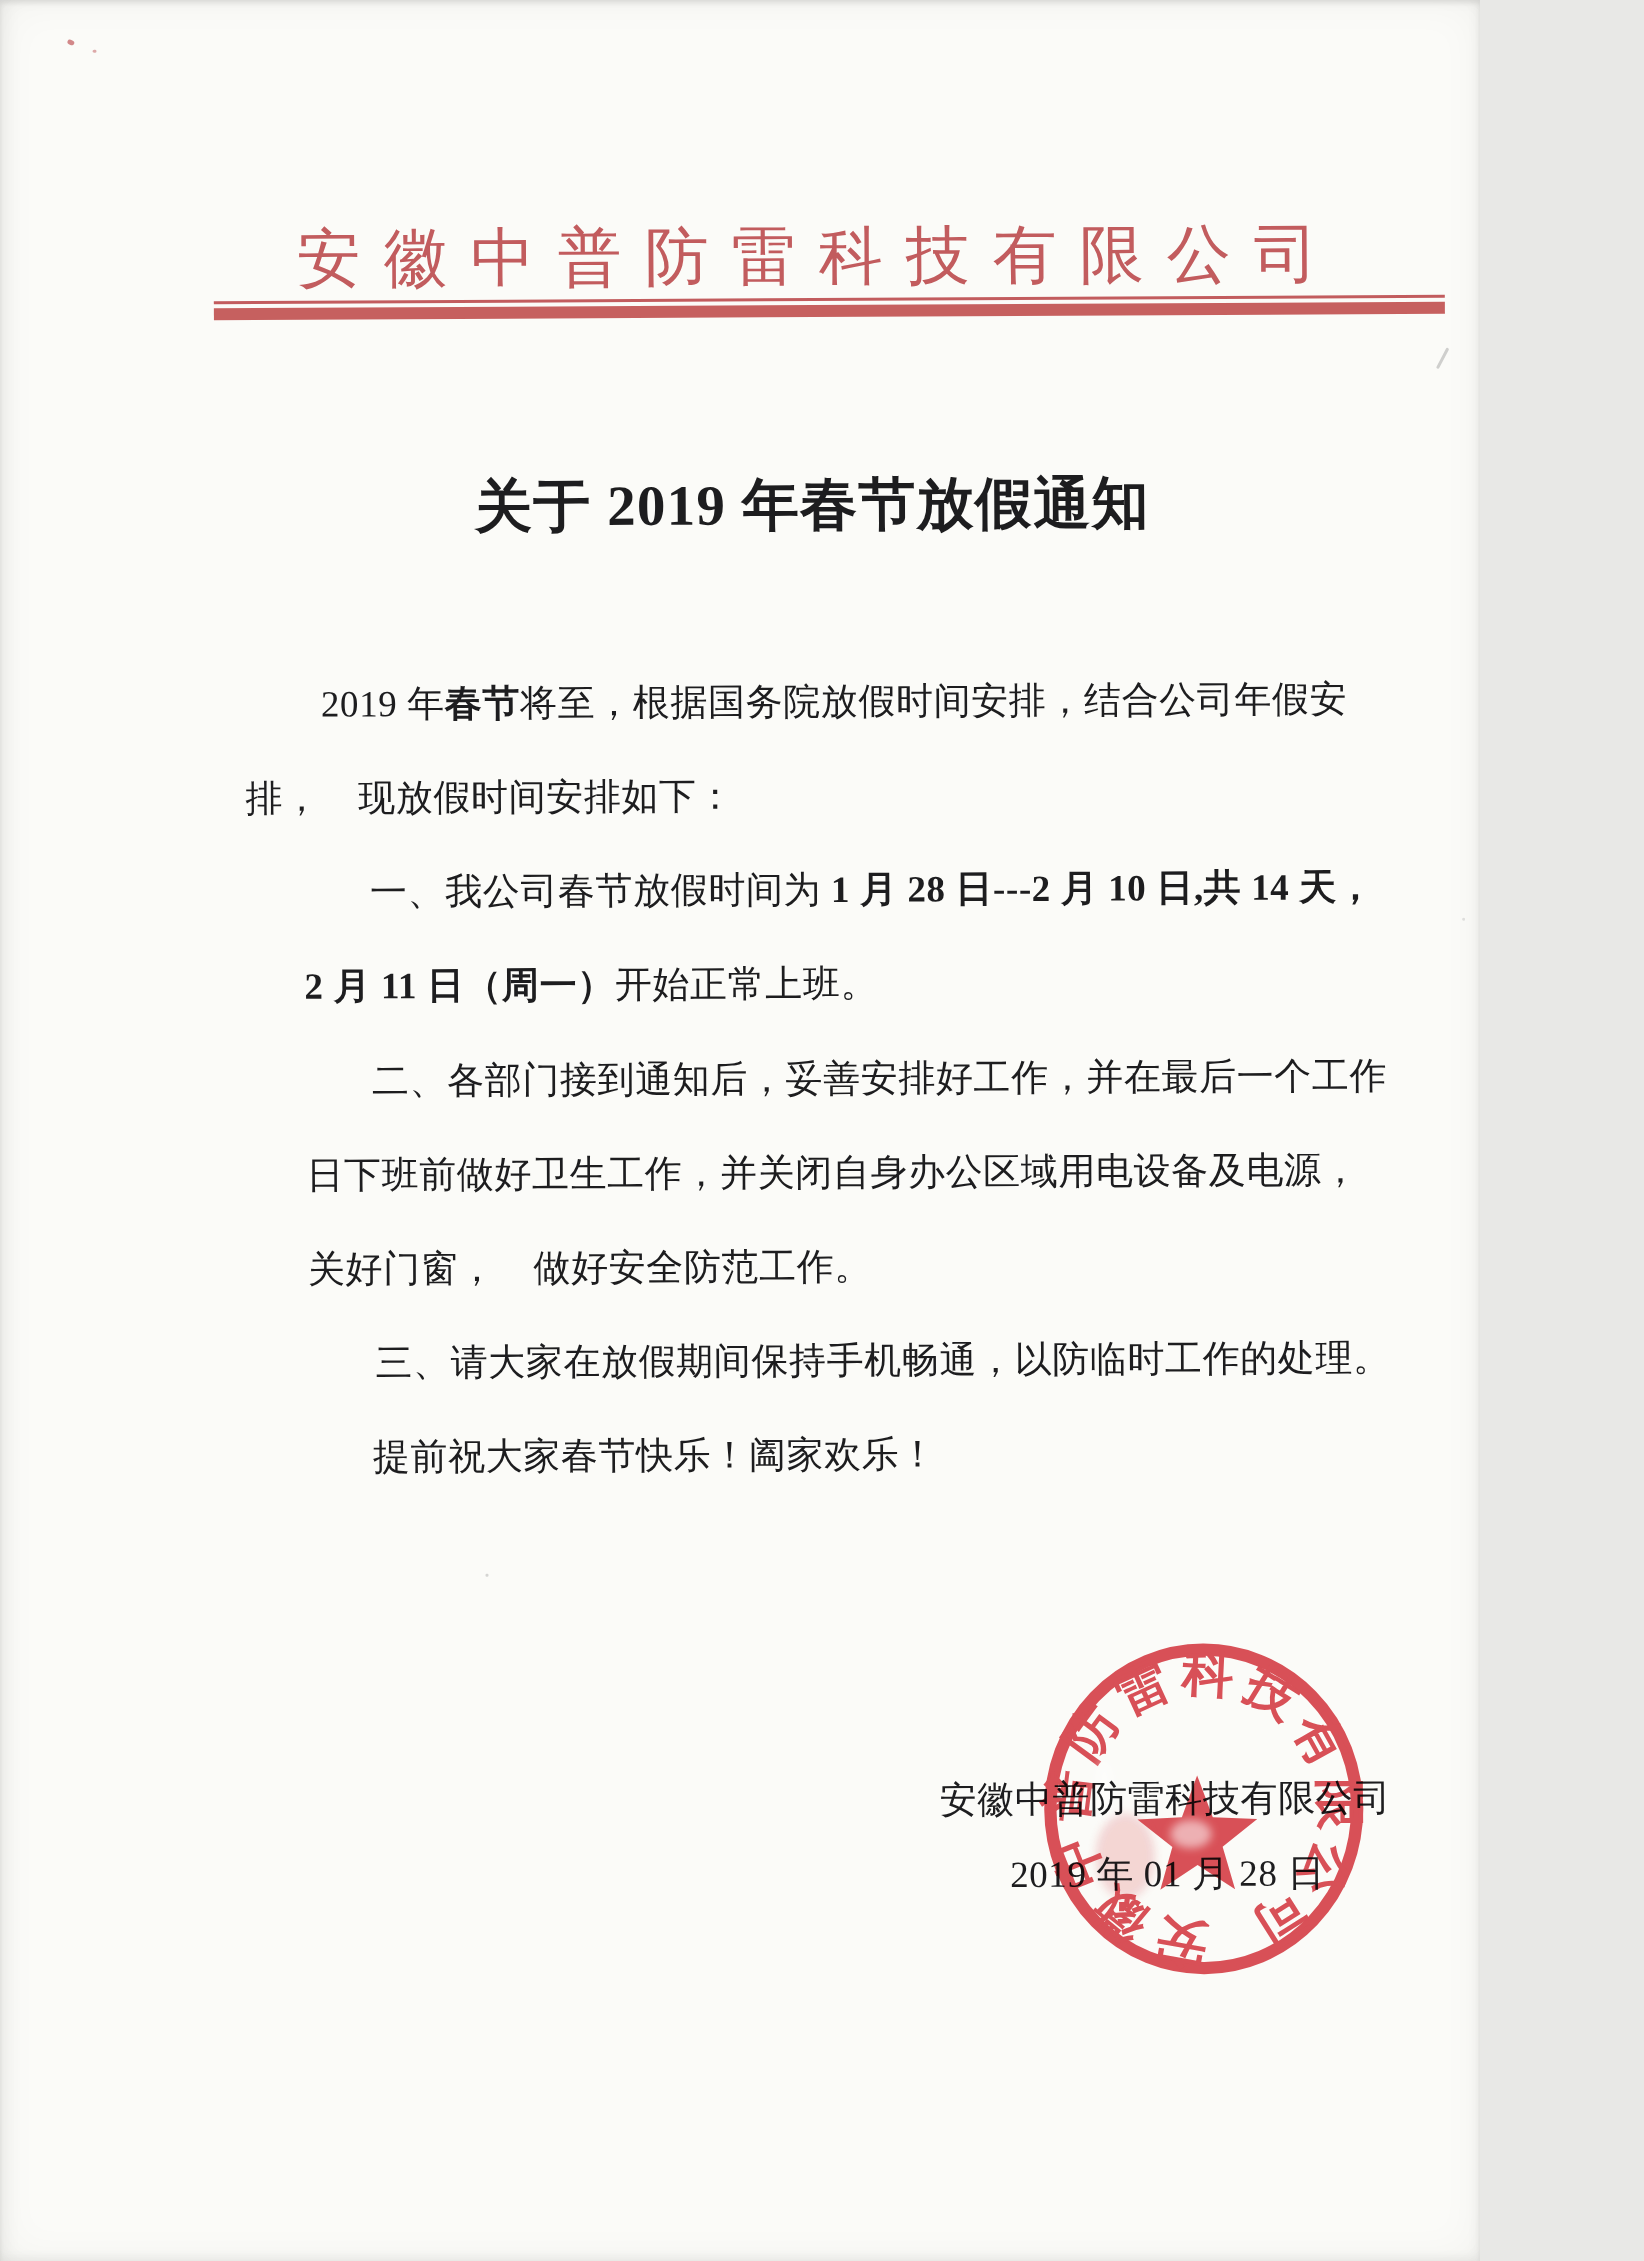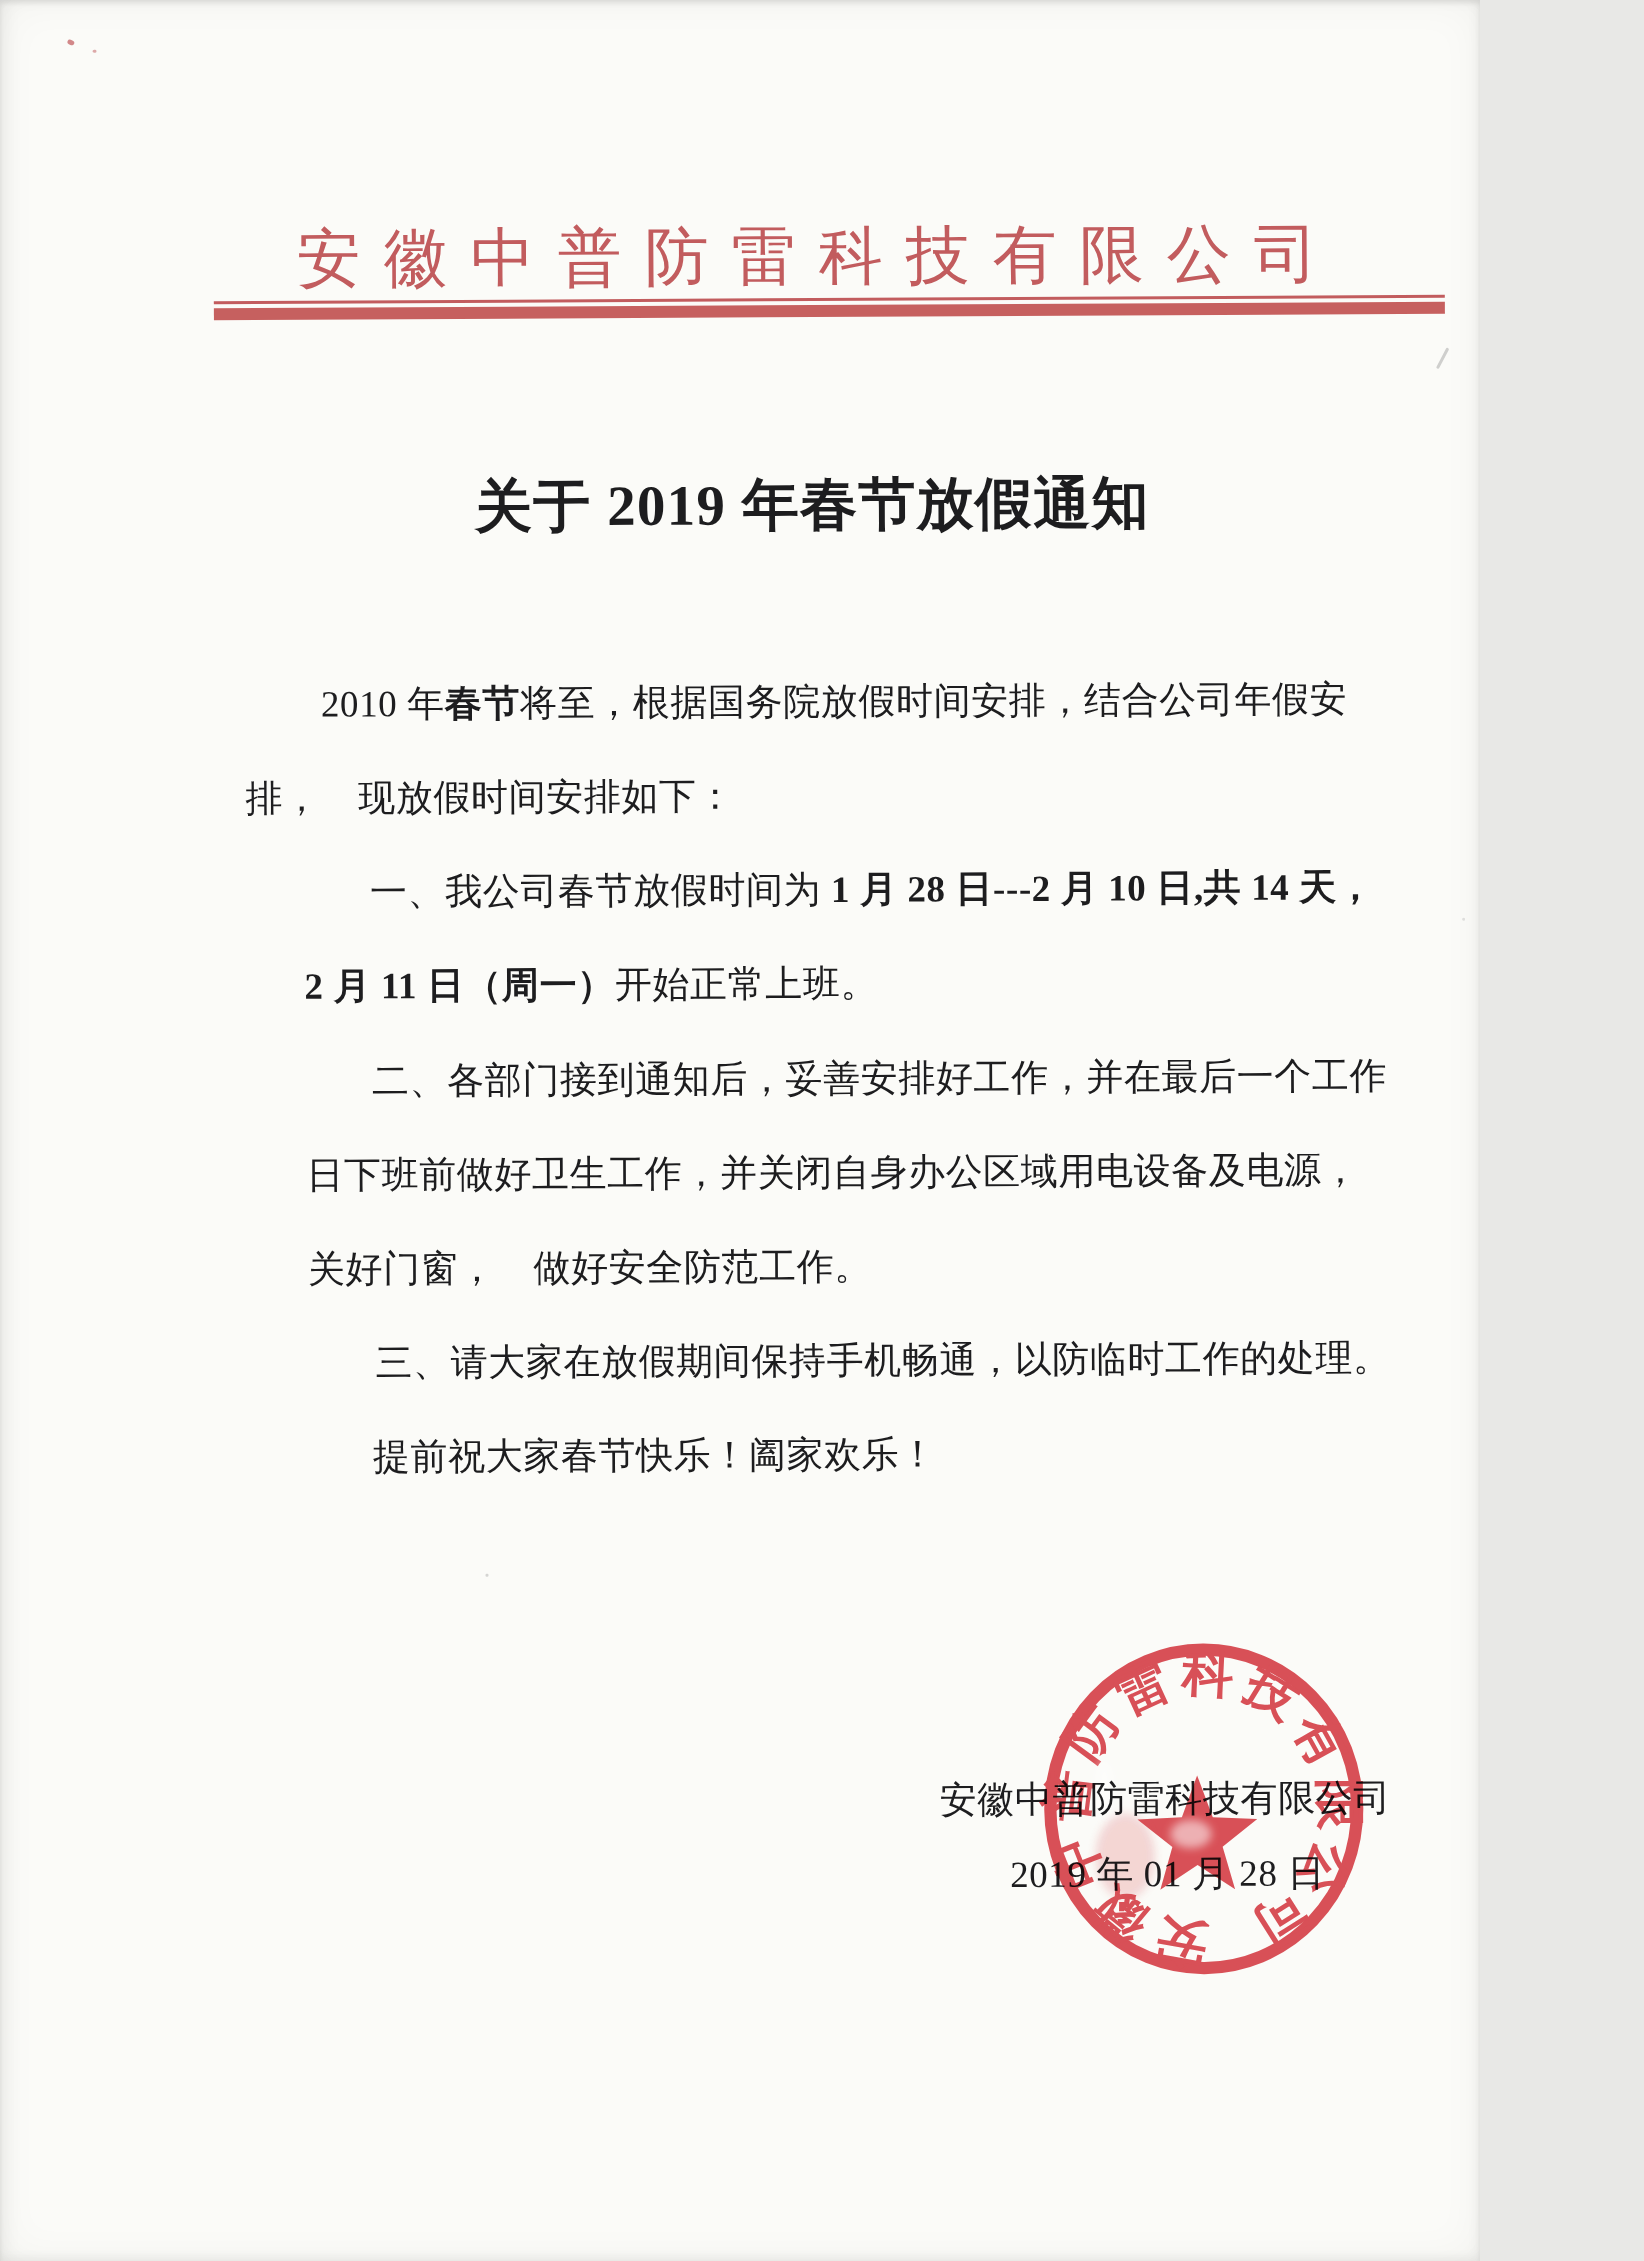--- a/index.html
+++ b/index.html
@@ -51,21 +51,21 @@
 
 <div class="paper">
   <div class="content">
 
     <div class="abs header-company">安徽中普防雷科技有限公司</div>
     <div class="abs rule rule-thin"></div>
     <div class="abs rule rule-thick"></div>
 
     <div class="abs doc-title">关于 2019 年春节放假通知</div>
 
-    <div class="abs bodyline" style="left:322px;top:679px;"><span>2010 年</span><span class="b">春节</span><span>将至，根据国务院放假时间安排，结合公司年假安</span></div>
+    <div class="abs bodyline" style="left:322px;top:679px;"><span>2019 年</span><span class="b">春节</span><span>将至，根据国务院放假时间安排，结合公司年假安</span></div>
 
     <div class="abs bodyline" style="left:246px;top:773px;"><span>排，　现放假时间安排如下：</span></div>
 
     <div class="abs bodyline" style="left:370px;top:867px;"><span>一、我公司春节放假时间为 </span><span class="b">1 月 28 日---2 月 10 日,共 14 天，</span></div>
 
     <div class="abs bodyline" style="left:304px;top:961px;"><span class="b">2 月 11 日（周一）</span><span>开始正常上班。</span></div>
 
     <div class="abs bodyline" style="left:371px;top:1056px;"><span>二、各部门接到通知后，妥善安排好工作，并在最后一个工作</span></div>
 
     <div class="abs bodyline" style="left:305px;top:1150px;"><span>日下班前做好卫生工作，并关闭自身办公区域用电设备及电源，</span></div>

